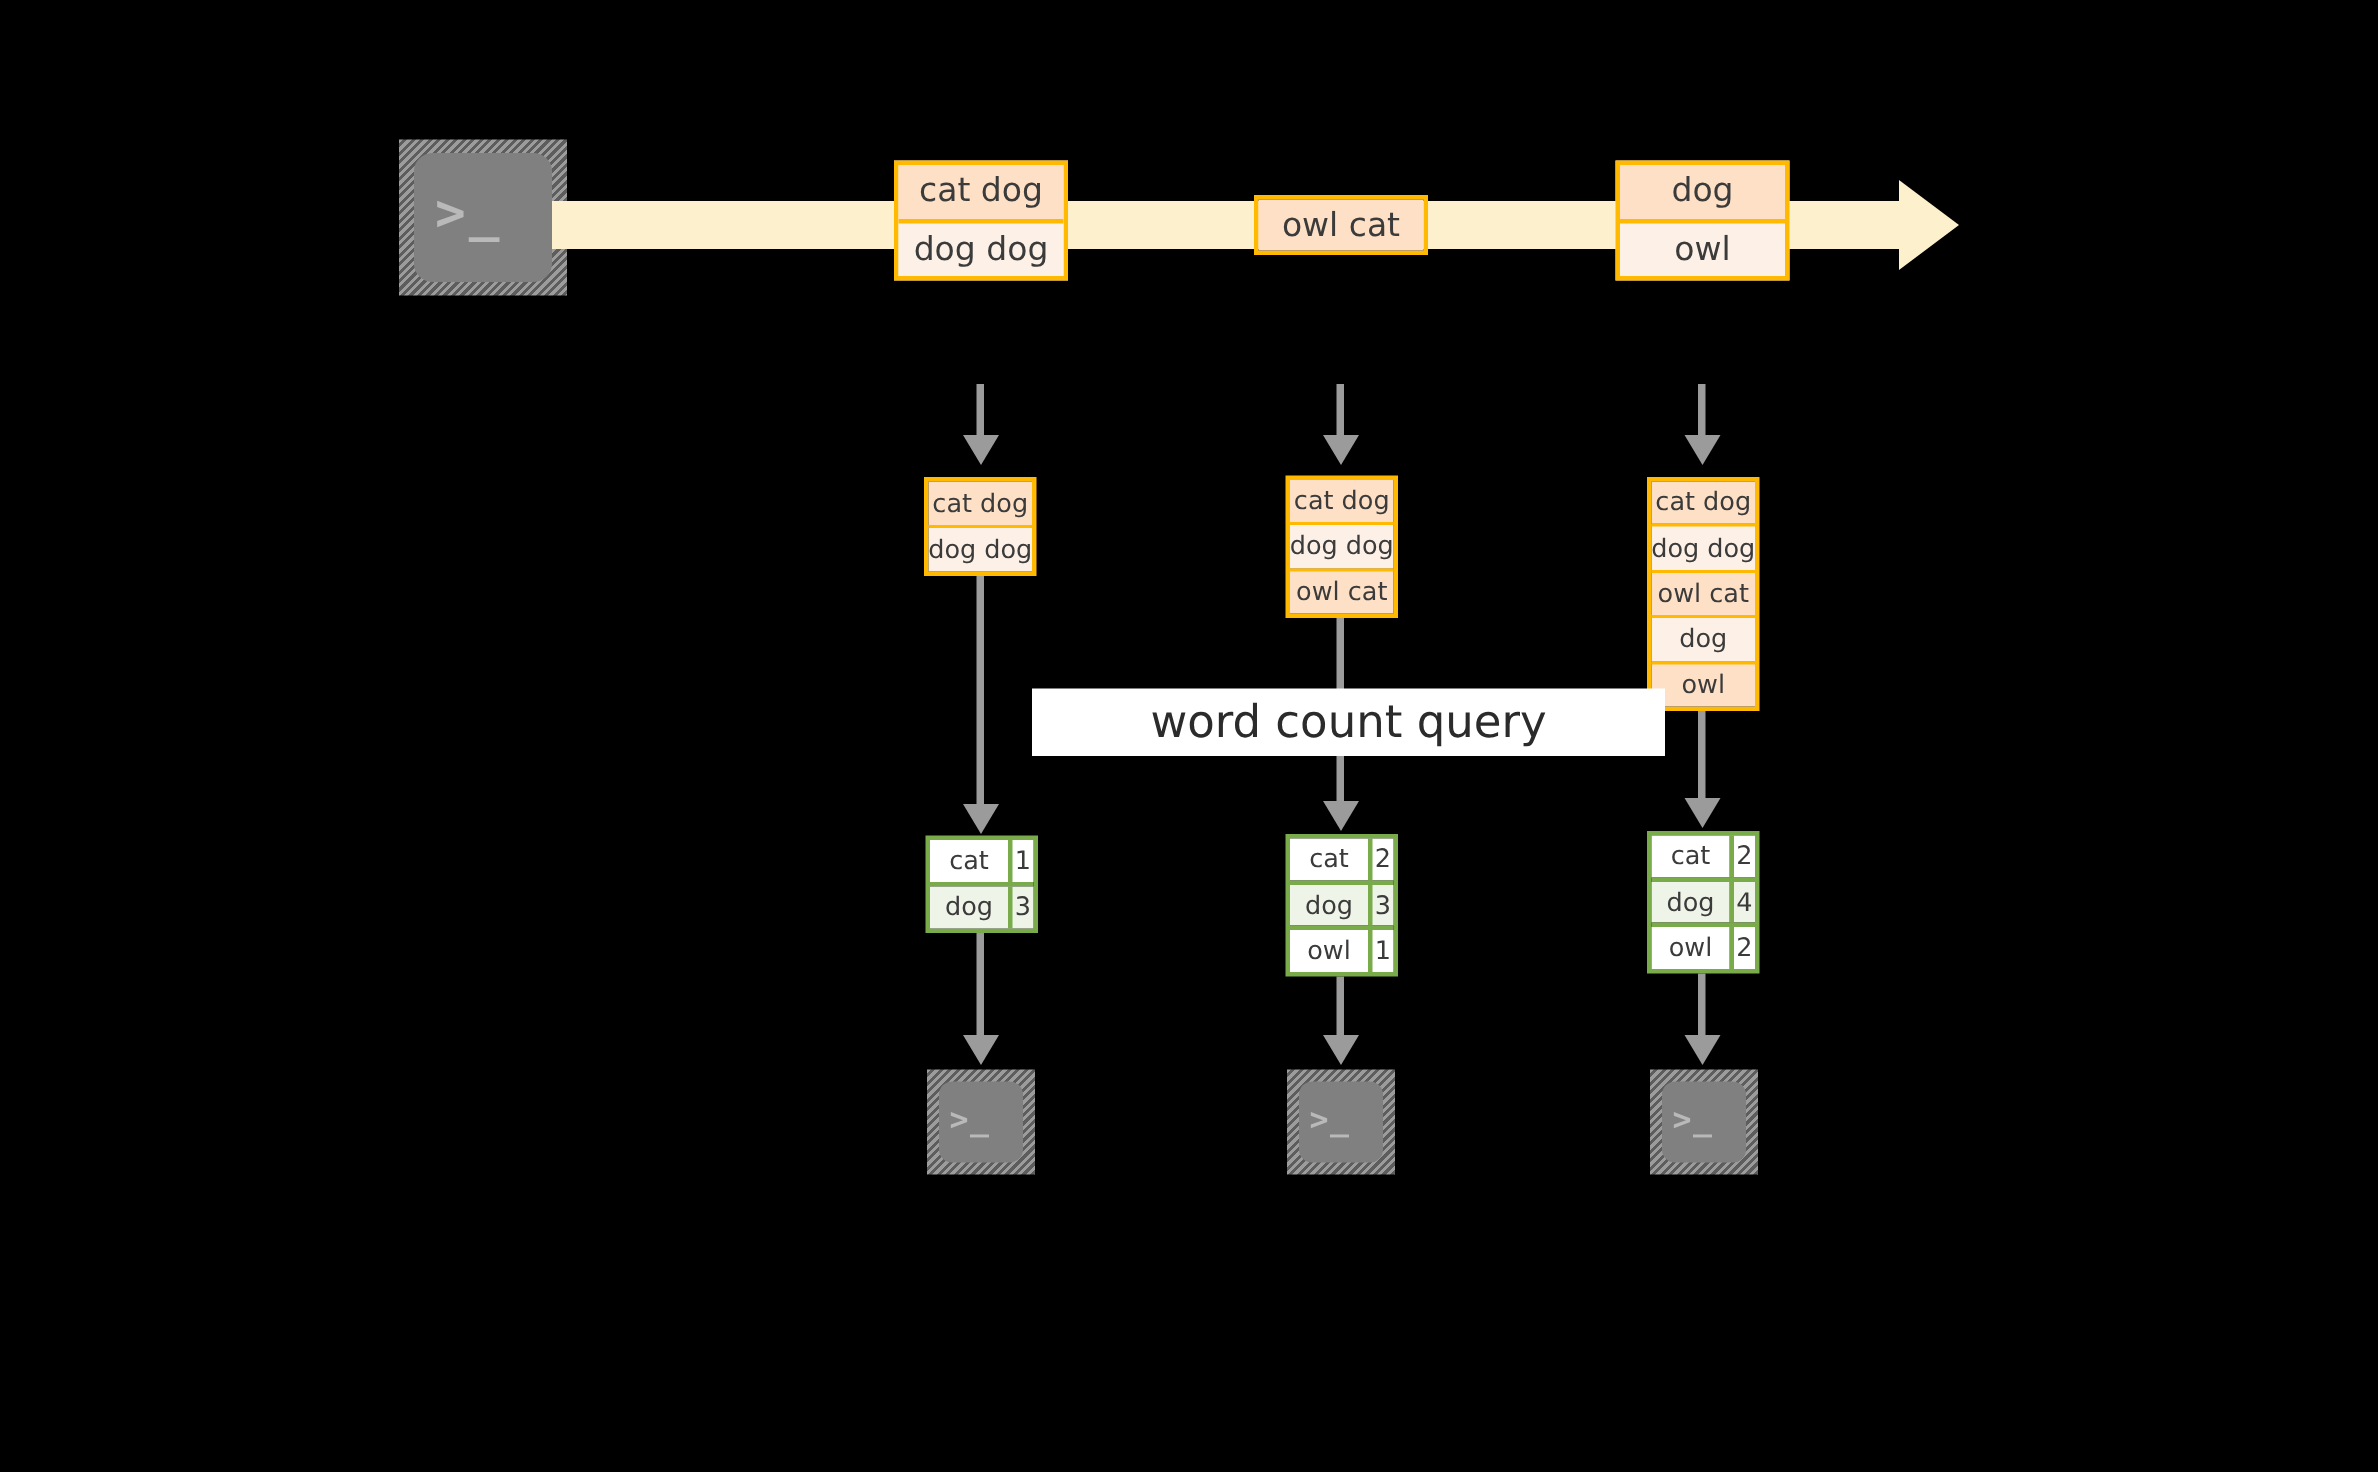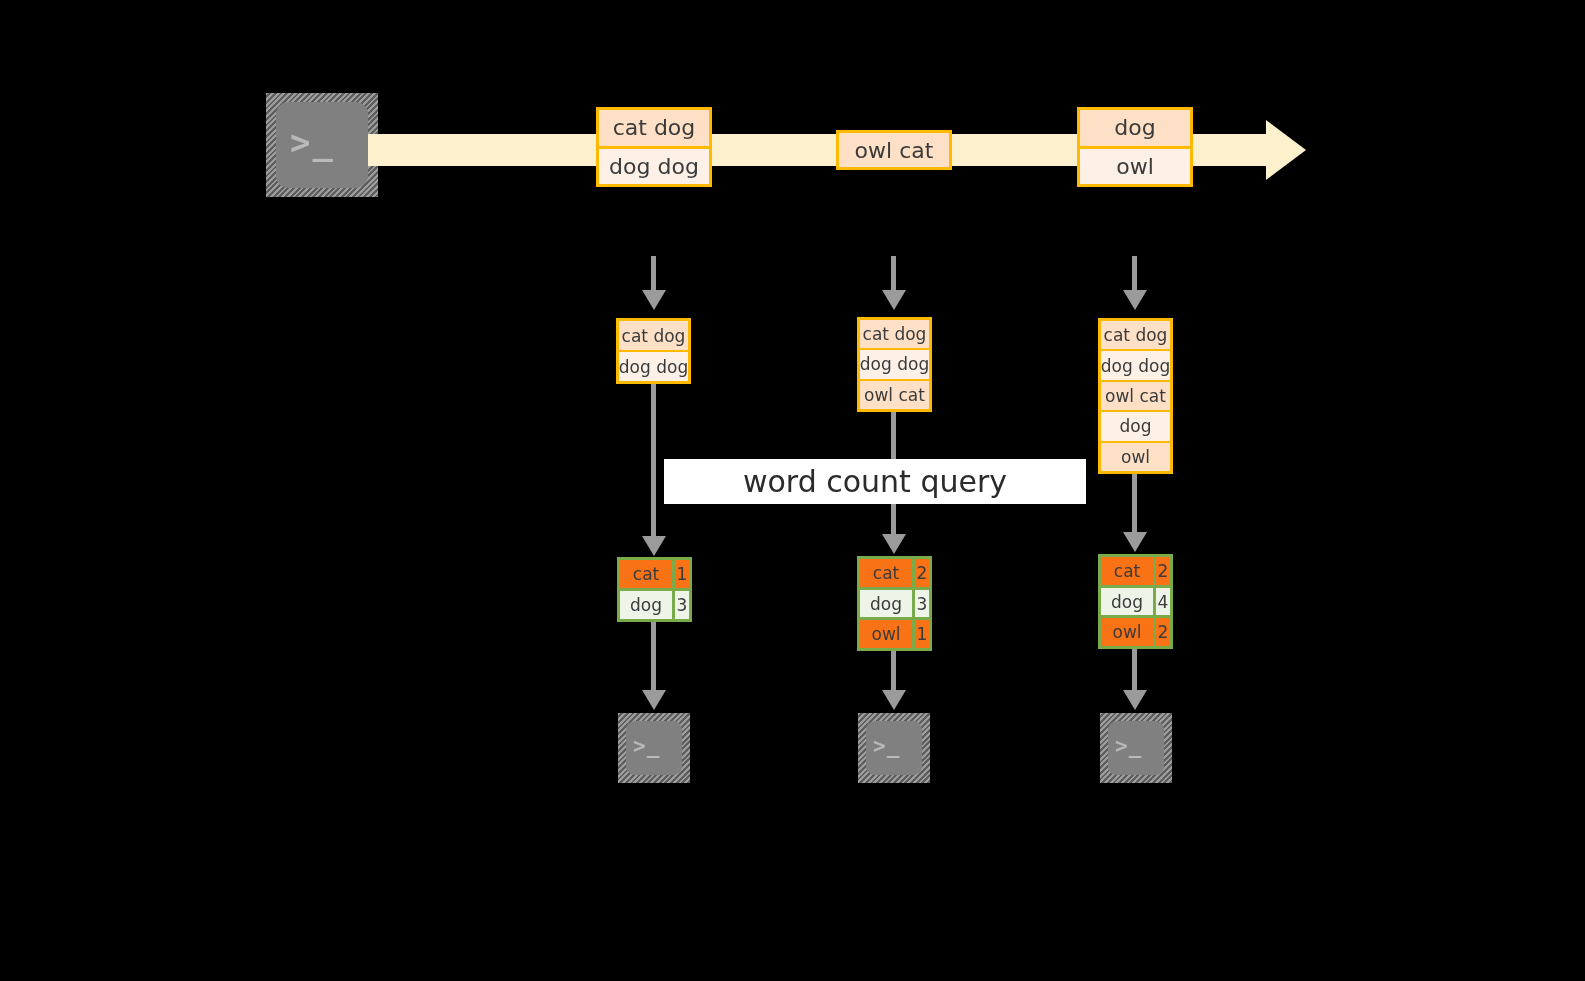--- a/index.html
+++ b/index.html
@@ -114,21 +114,21 @@
     align-items: center;
     justify-content: center;
     color: #3b3b3b;
     font-size: 17px;
   }
   .rtable .tcell.key { flex: 0 0 52px; }
   .rtable .tcell.val {
     flex: 1 1 auto;
     border-left: 3px solid #7aab4b;
   }
-  .rtable .trow.dark  .tcell { background: #f97316; }
+  .rtable .trow.dark  .tcell { background: #ffffff; }
   .rtable .trow.light .tcell { background: #eff4e9; }
 
   
   .gline {
     position: absolute;
     width: 5px;
     background: #9b9b9b;
     z-index: 2;
   }
   .gline.dashed {
@@ -278,17 +278,17 @@
   </div>
 
   <div class="gline" style="left:1132px; top:649px; height:45px;"></div>
   <div class="ghead" style="left:1123px; top:690px;"></div>
 
   <div class="term small" style="left:1100px; top:713px; width:72px; height:70px;">
     <div class="inner"></div>
     <span class="glyph" style="left:15px; top:23px; font-size:21px; letter-spacing:1px;">&gt;_</span>
   </div>
 
-  <div class="banner" style="left:664px; top:459px; width:422px; height:45px;">
+  <div class="banner" style="left:688px; top:459px; width:422px; height:45px;">
     <span style="font-size:30px;">word count query</span>
   </div>
 
 </div>
 
 </body></html>

